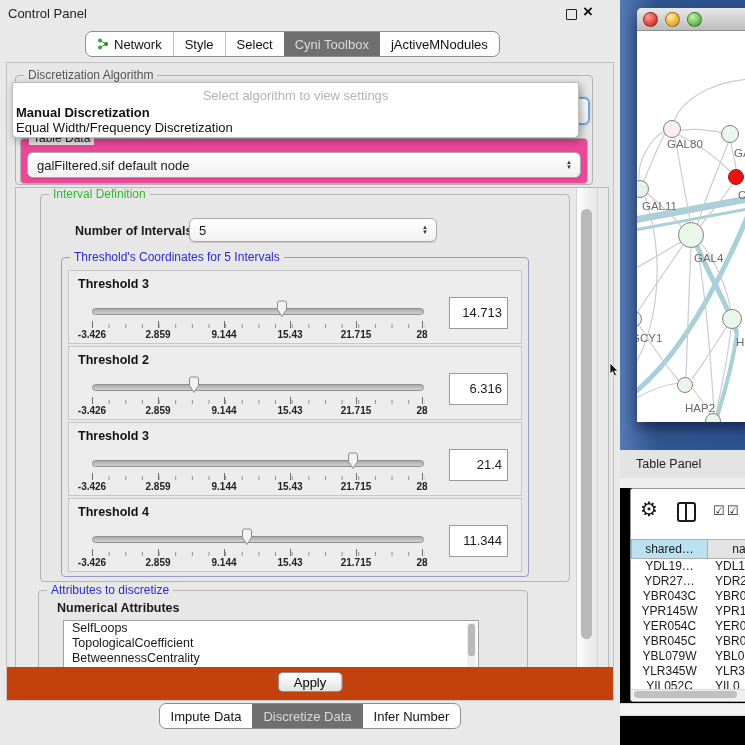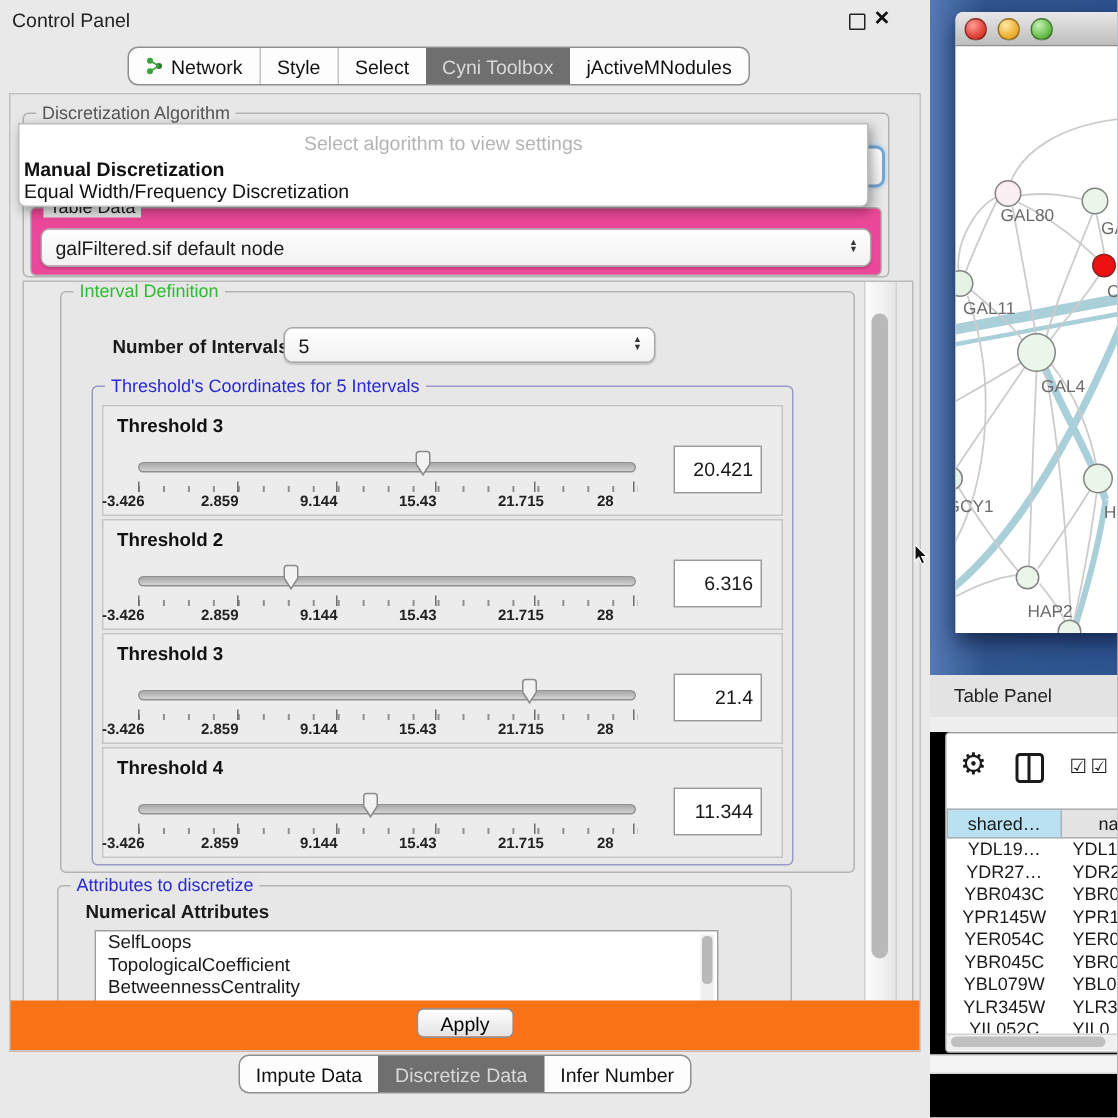--- a/index.html
+++ b/index.html
@@ -53,32 +53,32 @@
   .thr-label{position:absolute;left:9px;top:6px;font-weight:bold;font-size:12.5px;color:#111}
   .slider-area{position:absolute;left:23px;top:30px;width:330px;height:40px}
   .track{position:absolute;left:0;top:7px;width:100%;height:5px;background:linear-gradient(#a9a9a9,#d2d2d2);
          border:1px solid #8f8f8f;border-radius:4px}
   .thumb{position:absolute;top:-1px;width:14px;height:18px}
   .ticks{position:absolute;left:0;top:20px;width:100%;height:7px}
   .minor{position:absolute;left:0;top:3px;width:101%;height:4px;
          background:linear-gradient(90deg,#8f8f8f 1px,transparent 1px);background-size:5% 100%}
   .maj{position:absolute;top:0;width:1px;height:7px;background:#6e6e6e}
   .ticklabels{position:absolute;left:0;top:28px;width:100%;height:12px;font-size:10px;color:#222;font-weight:bold}
-  .tl{position:absolute;width:48px;margin-left:-24px;}
+  .tl{position:absolute;width:48px;margin-left:-24px;text-align:center}
   .valuebox{position:absolute;left:380px;top:26px;width:52px;height:30px;background:#fff;border:1px solid #9a9a9a;
             font-size:13px;text-align:right;line-height:30px;padding-right:5px}
   
   #attr-group{left:22px;top:402px;width:488px;height:120px;background:#e7e7e7}
   #num-attr-label{left:18px;top:10px;font-weight:bold;font-size:12.5px}
   #attr-list{left:24px;top:29px;width:414px;height:80px;background:#fff;border:1px solid #a0a0a0}
   .attr-item{padding:1px 0 1px 8px;font-size:12.5px;line-height:13px}
   #list-scroll{position:absolute;top:2px;right:2px;width:9px;height:60px;background:#f0f0f0}
   #list-thumb{position:absolute;top:1px;left:1px;width:7px;height:32px;background:#b9b9b9;border-radius:3px}
   
-  #apply-row{left:6px;top:667px;width:606px;height:33px;background:#f97316;border:1px solid #c9c9c9;border-top:none}
+  #apply-row{left:6px;top:667px;width:606px;height:33px;background:#c2410c;border:1px solid #c9c9c9;border-top:none}
   #apply-btn{left:50%;transform:translateX(-50%);top:5px;height:20px;padding:0 15px;background:linear-gradient(#ffffff,#e3e3e3);
              border:1px solid #8f8f8f;border-radius:5px;font-size:13px;line-height:20px}
   #bottom-tabbar-wrap{left:0;top:703px;width:620px;display:flex;justify-content:center}
   
   #right{left:620px;top:0;width:125px;height:745px;overflow:hidden;background:#000000}
   #desktop{left:0;top:0;width:125px;height:450px;background:linear-gradient(90deg,#5479b4,#30568f 30%,#2d5390)}
   #macwin{left:17px;top:8px;width:115px;height:414px;border-radius:5px 5px 0 0;overflow:hidden;
           box-shadow:0 6px 14px rgba(0,0,25,.55);background:#fff}
   #mactitle{position:relative;height:22px;background:linear-gradient(#e8e8e8,#bdbdbd);border-bottom:1px solid #8e8e8e}
   .light{position:absolute;top:4px;width:13px;height:13px;border-radius:50%;border:1px solid rgba(0,0,0,.35)}
@@ -208,21 +208,21 @@
               </div>
               <div class="ticklabels">
                 <span class="tl" style="left:0">-3.426</span>
                   <span class="tl" style="left:20%">2.859</span>
                   <span class="tl" style="left:40%">9.144</span>
                   <span class="tl" style="left:60%">15.43</span>
                   <span class="tl" style="left:80%">21.715</span>
                   <span class="tl" style="left:100%">28</span>
               </div>
             </div>
-            <div class="valuebox">20.421</div>
+            <div class="valuebox">14.713</div>
           </div>
 
           <div class="thr-box" style="top:88px">
             <span class="thr-label">Threshold 2</span>
             <div class="slider-area">
               <div class="track"></div>
               <div class="thumb" style="left: calc(31% - 7px);">
                 <svg width="14" height="18">
                     <path d="M2.5 3 Q2.5 1 4.5 1 L9.5 1 Q11.5 1 11.5 3 L11.5 9.5 L7 16.5 L2.5 9.5 Z" fill="#f2f2f2" stroke="#8a8a8a"></path>
                   </svg>

